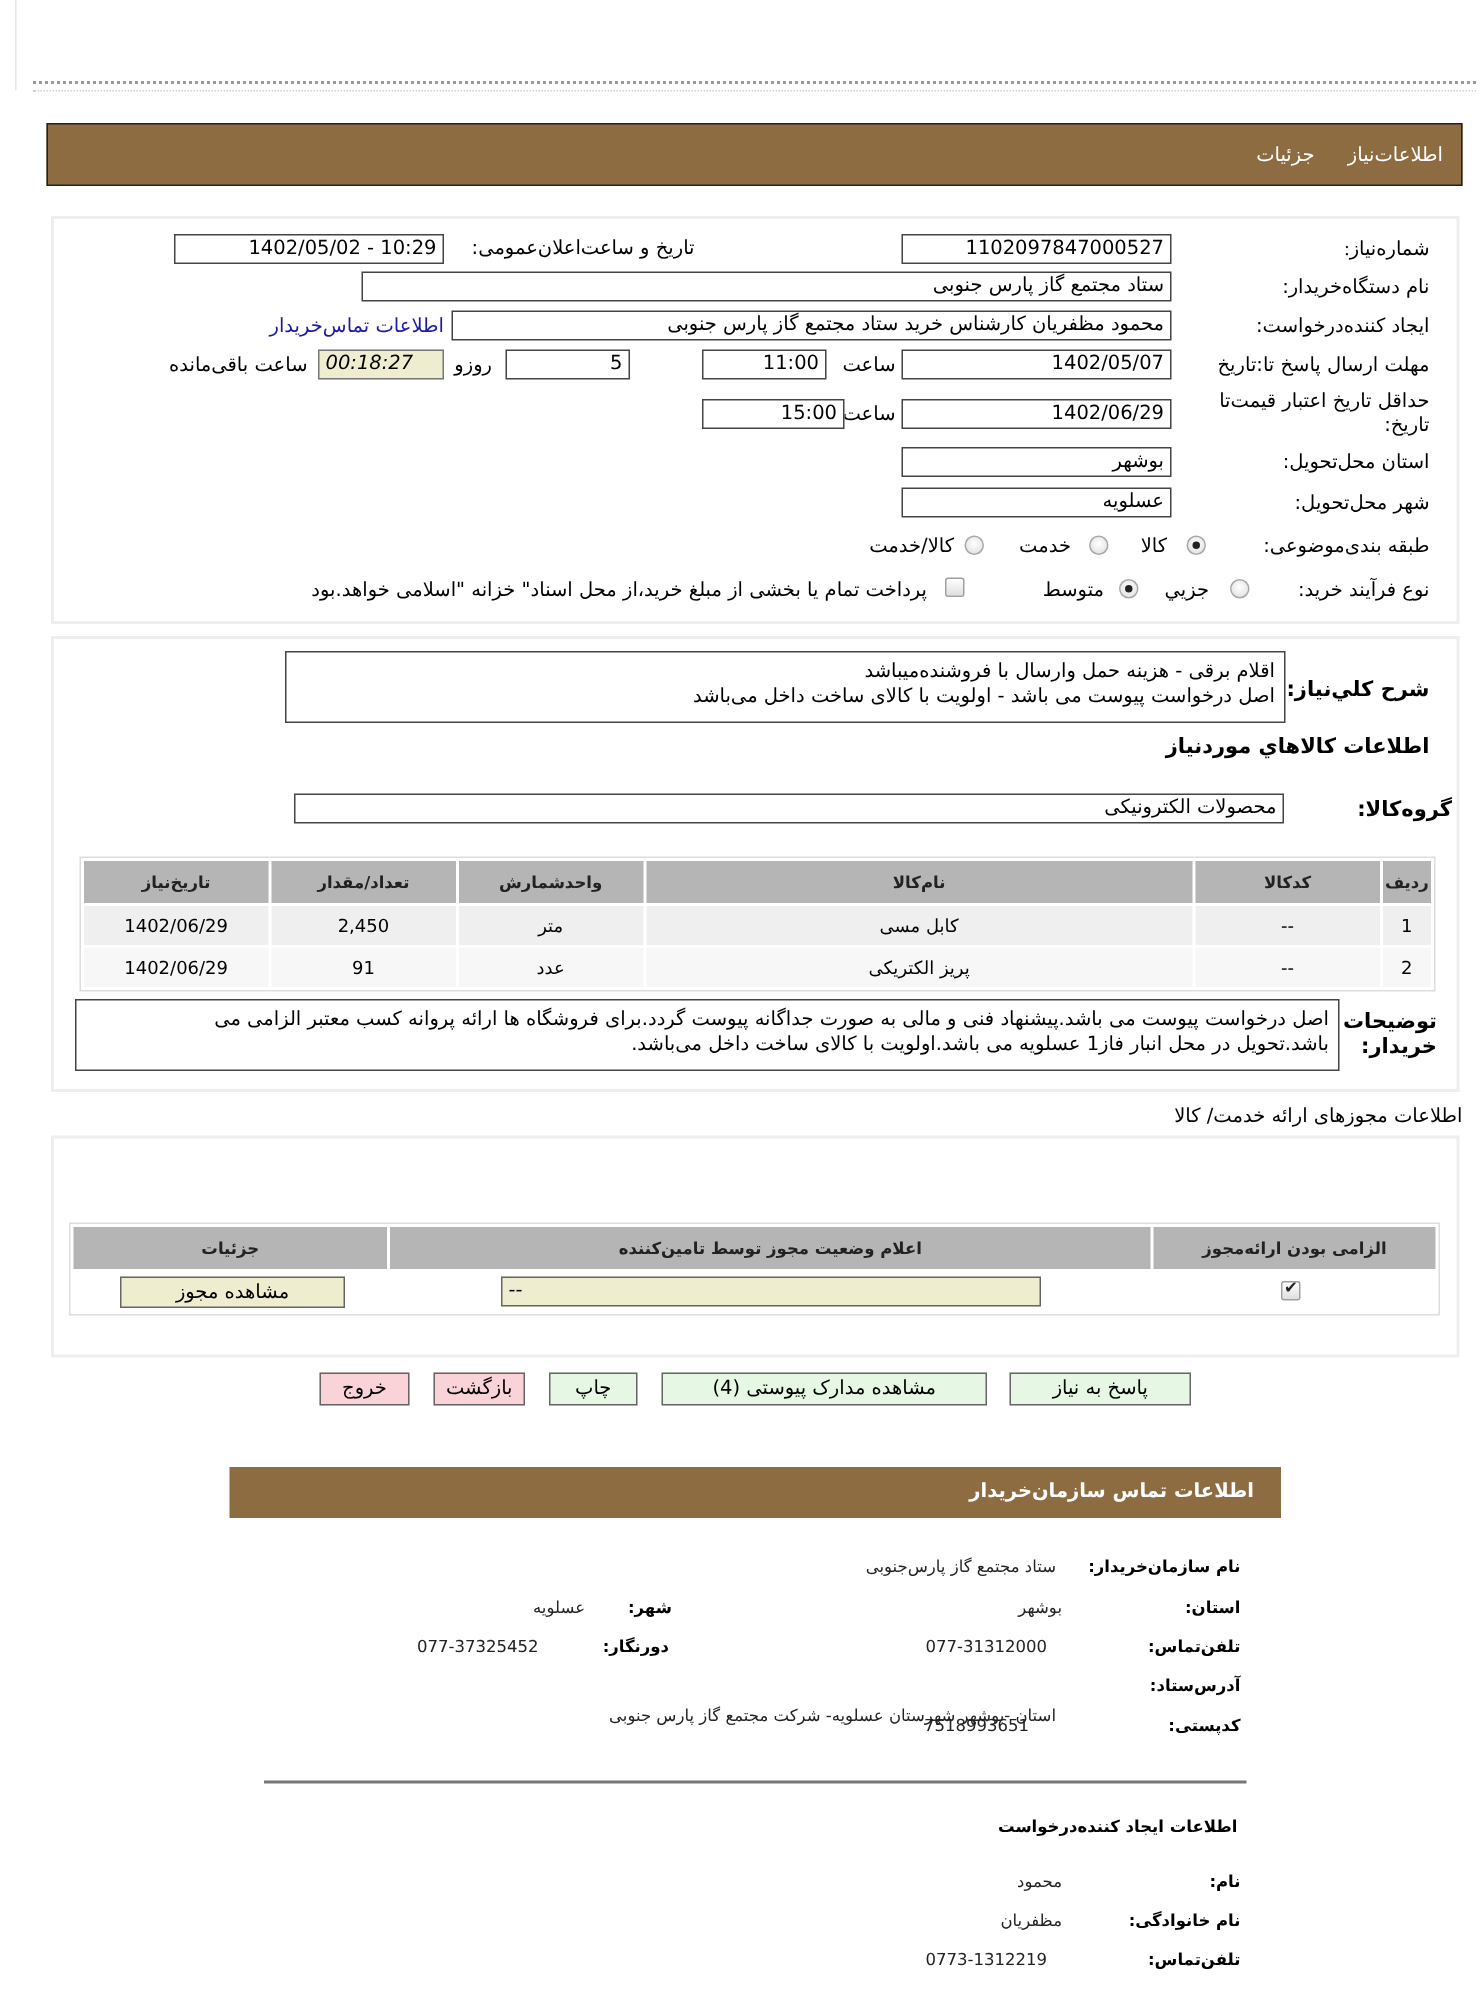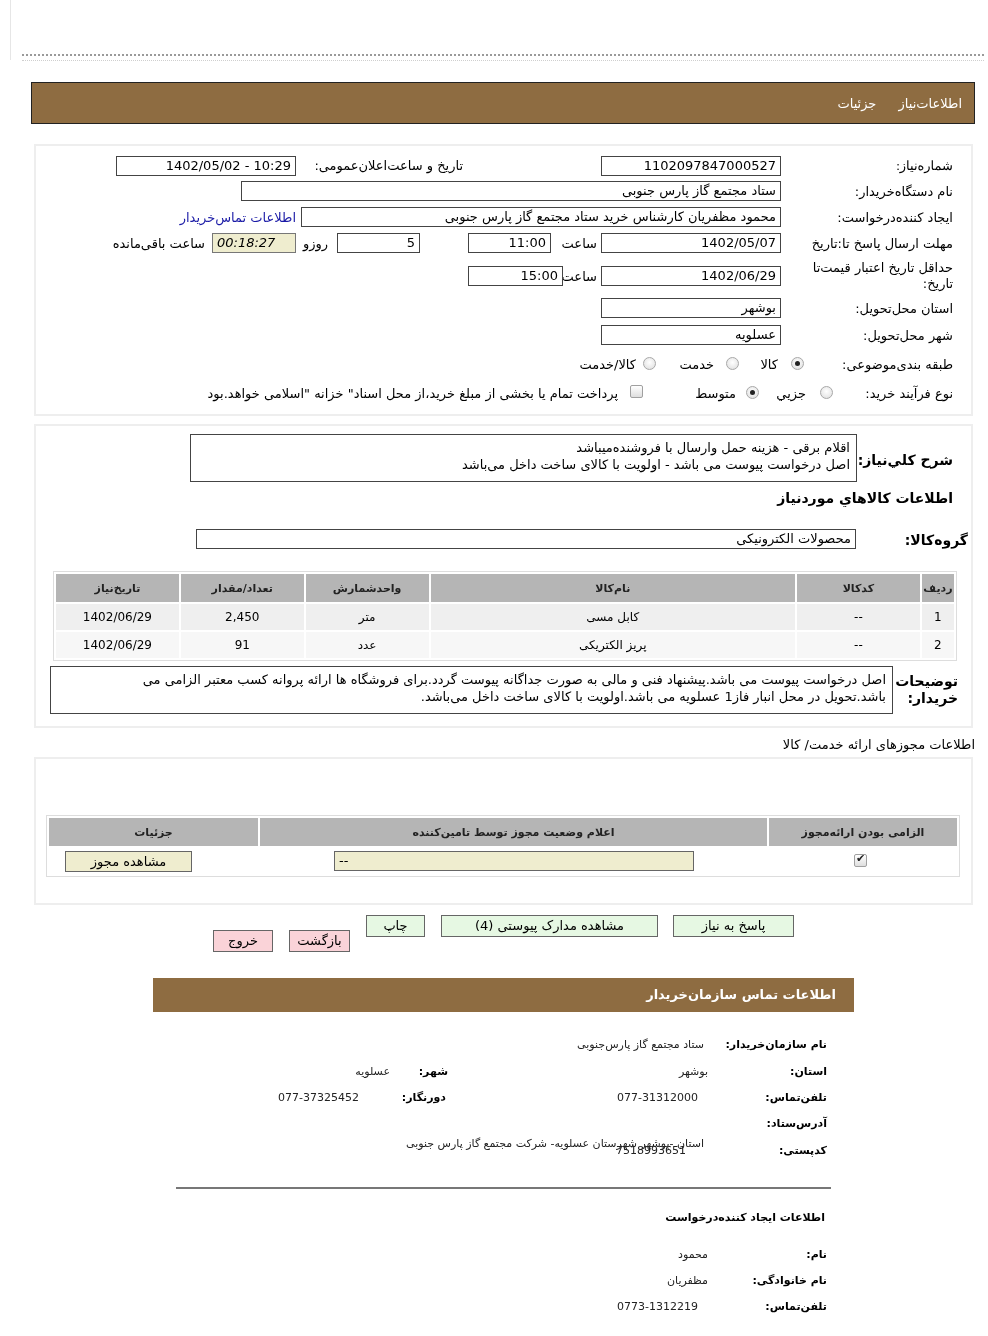--- a/index.html
+++ b/index.html
@@ -29,21 +29,21 @@
          background:linear-gradient(#fff,#dedede); box-sizing:border-box; }
   .bold { font-weight:bold; }
   table.grid { border-collapse:separate; border-spacing:2px; font-size:12px; }
   table.grid th { background:#b5b5b5; color:#222; font-weight:bold; height:26px; font-size:11px; }
   table.grid td { background:#efefef; height:24px; text-align:center; }
   table.grid tr.alt td { background:#f7f7f7; }
   .desc-box { border:1px solid #444; box-sizing:border-box; padding:4px 6px; font-size:13px; line-height:17px; background:#fff; }
   .btn { position:absolute; height:22px; box-sizing:border-box; border:1px solid #666; font-size:13px;
          text-align:center; line-height:20px; white-space:nowrap; }
   .btn.green { background:#e6f8e3; }
-  .btn.pink { background:#fad3d8;margin-top:15px; }
+  .btn.pink { background:#fad3d8; }
   .btn.cream { background:#efedcf; }
   .contact-bar { left:153px; top:978px; width:701px; height:34px; background:#8e6c41; }
   .contact-bar span { position:absolute; right:18px; top:9px; color:#fff; font-weight:bold; font-size:13px; }
   .ci-l { font-weight:bold; font-size:11px; }
   .ci-v { font-size:11px; color:#222; }
   .rule-mid { left:176px; top:1187px; width:655px; height:2px; background:#777; }
 </style>
 </head>
 <body>
 
@@ -177,21 +177,21 @@
       <tr>
         <td style="background:#fff;position:relative;">
           <span class="chk" style="left:85px;top:6px;">
             <span style="position:absolute;left:1px;top:-3px;font-size:11px;color:#222;">✔</span>
           </span>
         </td>
         <td style="background:#fff;position:relative;">
           <div class="field" style="position:absolute;left:74px;top:3px;width:360px;background:#efedcf;text-align:left;border-color:#666;">--</div>
         </td>
         <td style="background:#fff;position:relative;">
-          <div class="btn cream" style="left:16px;top:3px;width:127px;height:21px;line-height:19px;">مشاهده مجوز</div>
+          <div class="btn cream" style="left:31px;top:3px;width:150px;height:21px;line-height:19px;">مشاهده مجوز</div>
         </td>
       </tr>
     </tbody>
   </table>
 </div>
 
 <div class="btn green" style="left:673px;top:915px;width:121px;">پاسخ به نیاز</div>
 <div class="btn green" style="left:441px;top:915px;width:217px;">مشاهده مدارک پیوستی (4)</div>
 <div class="btn green" style="left:366px;top:915px;width:59px;">چاپ</div>
 <div class="btn pink" style="left:289px;top:915px;width:61px;">بازگشت</div>

